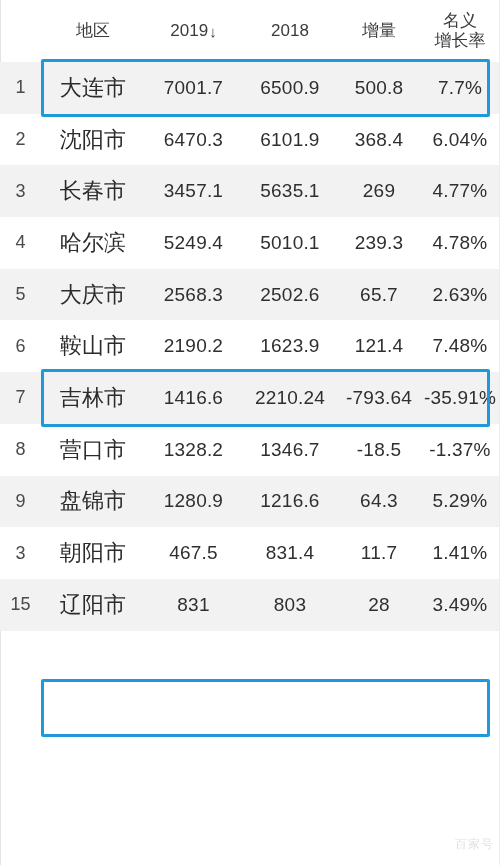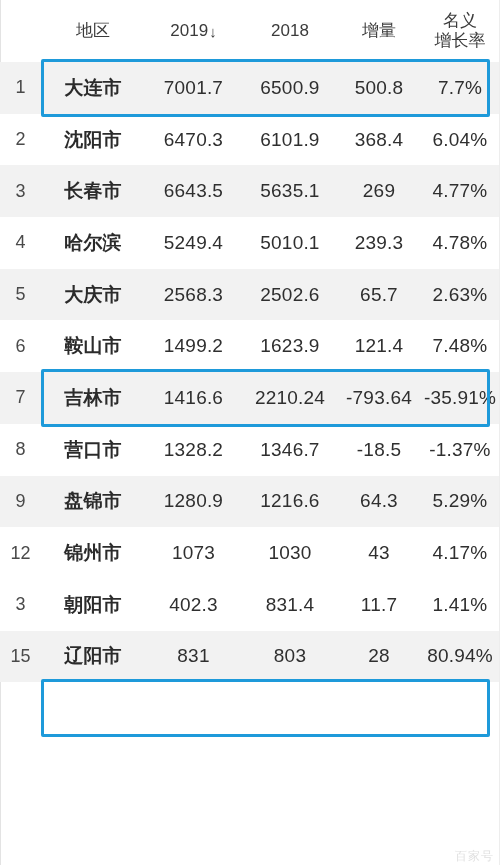--- a/index.html
+++ b/index.html
@@ -72,23 +72,22 @@
     vertical-align: middle;
     white-space: nowrap;
     letter-spacing: 0.2px;
   }
   tbody td.rank-cell {
     font-size: 18px;
     color: #4a4a4a;
     letter-spacing: 0;
   }
   tbody td.name-cell {
-    font-size: 19px;
+    font-size: 22px;
     color: #2b2b2b;
-    font-weight: bold;
   }
 
   
   tbody tr.stripe td { background: #f2f2f2; }
   tbody tr.plain  td { background: #ffffff; }
 
   
   tbody tr td.rank-cell { position: relative; }
   tbody tr td.rank-cell::after {
     content: "";
@@ -128,21 +127,21 @@
     border: 3px solid #1e9ada;
     border-radius: 2px;
     box-sizing: border-box;
     pointer-events: none;
   }
 
   
   .watermark {
     position: absolute;
     right: 6px;
-    bottom: 0;
+    bottom: 12px;
     font-size: 12px;
     color: rgba(150,150,150,0.30);
     letter-spacing: 1px;
     white-space: nowrap;
     pointer-events: none;
     user-select: none;
   }
 </style>
 </head>
 <body>
@@ -195,21 +194,21 @@
           <td class="rank-cell">2</td>
           <td class="name-cell">沈阳市</td>
           <td>6470.3</td>
           <td>6101.9</td>
           <td>368.4</td>
           <td>6.04%</td>
         </tr>
         <tr class="stripe">
           <td class="rank-cell">3</td>
           <td class="name-cell">长春市</td>
-          <td>6643.5</td>
+          <td>3457.1</td>
           <td>5635.1</td>
           <td>269</td>
           <td>4.77%</td>
         </tr>
         <tr class="plain">
           <td class="rank-cell">4</td>
           <td class="name-cell">哈尔滨</td>
           <td>5249.4</td>
           <td>5010.1</td>
           <td>239.3</td>
@@ -219,21 +218,21 @@
           <td class="rank-cell">5</td>
           <td class="name-cell">大庆市</td>
           <td>2568.3</td>
           <td>2502.6</td>
           <td>65.7</td>
           <td>2.63%</td>
         </tr>
         <tr class="plain">
           <td class="rank-cell">6</td>
           <td class="name-cell">鞍山市</td>
-          <td>1499.2</td>
+          <td>2190.2</td>
           <td>1623.9</td>
           <td>121.4</td>
           <td>7.48%</td>
         </tr>
         <tr class="stripe">
           <td class="rank-cell">7</td>
           <td class="name-cell">吉林市</td>
           <td>1416.6</td>
           <td>2210.24</td>
           <td>-793.64</td>
@@ -249,42 +248,34 @@
         </tr>
         <tr class="stripe">
           <td class="rank-cell">9</td>
           <td class="name-cell">盘锦市</td>
           <td>1280.9</td>
           <td>1216.6</td>
           <td>64.3</td>
           <td>5.29%</td>
         </tr>
         <tr class="plain">
-          <td class="rank-cell">12</td>
-          <td class="name-cell">锦州市</td>
-          <td>1073</td>
-          <td>1030</td>
-          <td>43</td>
-          <td>4.17%</td>
-        </tr>
-        <tr class="plain">
           <td class="rank-cell">3</td>
           <td class="name-cell">朝阳市</td>
-          <td>402.3</td>
+          <td>467.5</td>
           <td>831.4</td>
           <td>11.7</td>
           <td>1.41%</td>
         </tr>
         <tr class="stripe">
           <td class="rank-cell">15</td>
           <td class="name-cell">辽阳市</td>
           <td>831</td>
           <td>803</td>
           <td>28</td>
-          <td>80.94%</td>
+          <td>3.49%</td>
         </tr>
       </tbody>
   </table>
 
   <div id="highlight-layer">
       <div class="hl-box" style="top: 59px; height: 57.6875px; border-color: rgb(30, 154, 218);"></div>
       <div class="hl-box" style="top: 369.125px; height: 57.6875px; border-color: rgb(30, 154, 218);"></div>
       <div class="hl-box" style="top: 679.25px; height: 57.6875px; border-color: rgb(30, 154, 218);"></div>
     </div>
 

